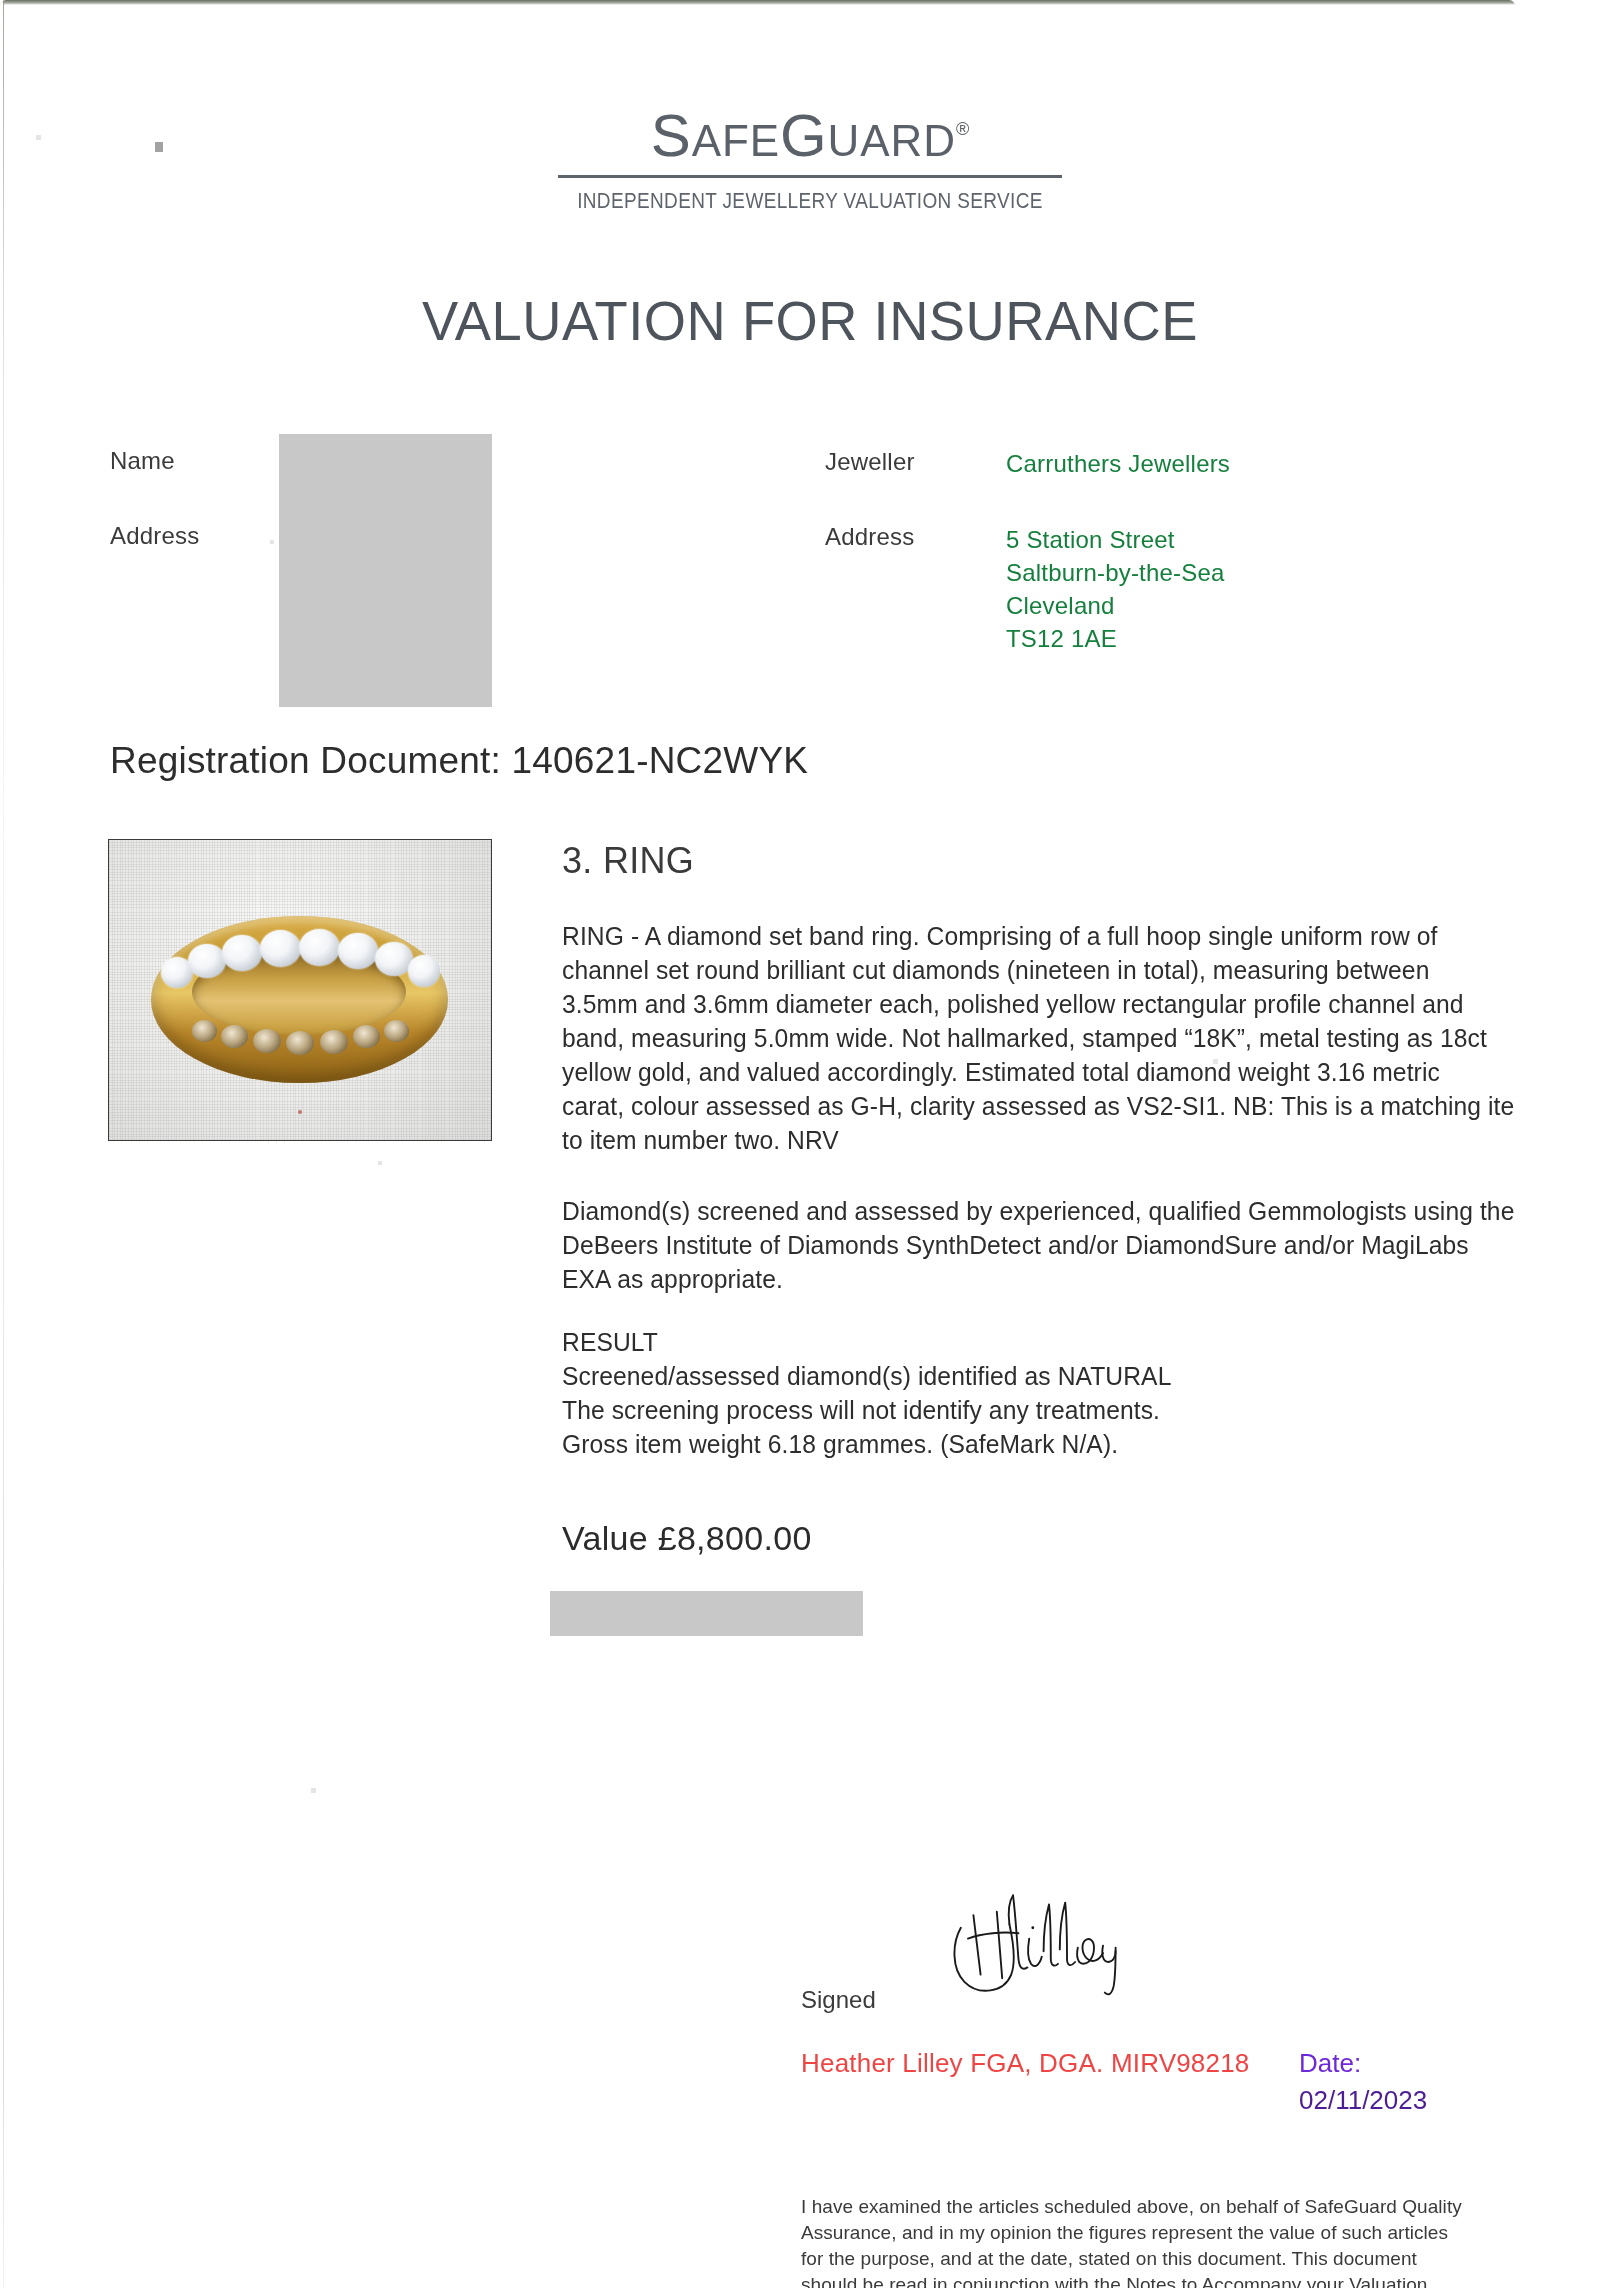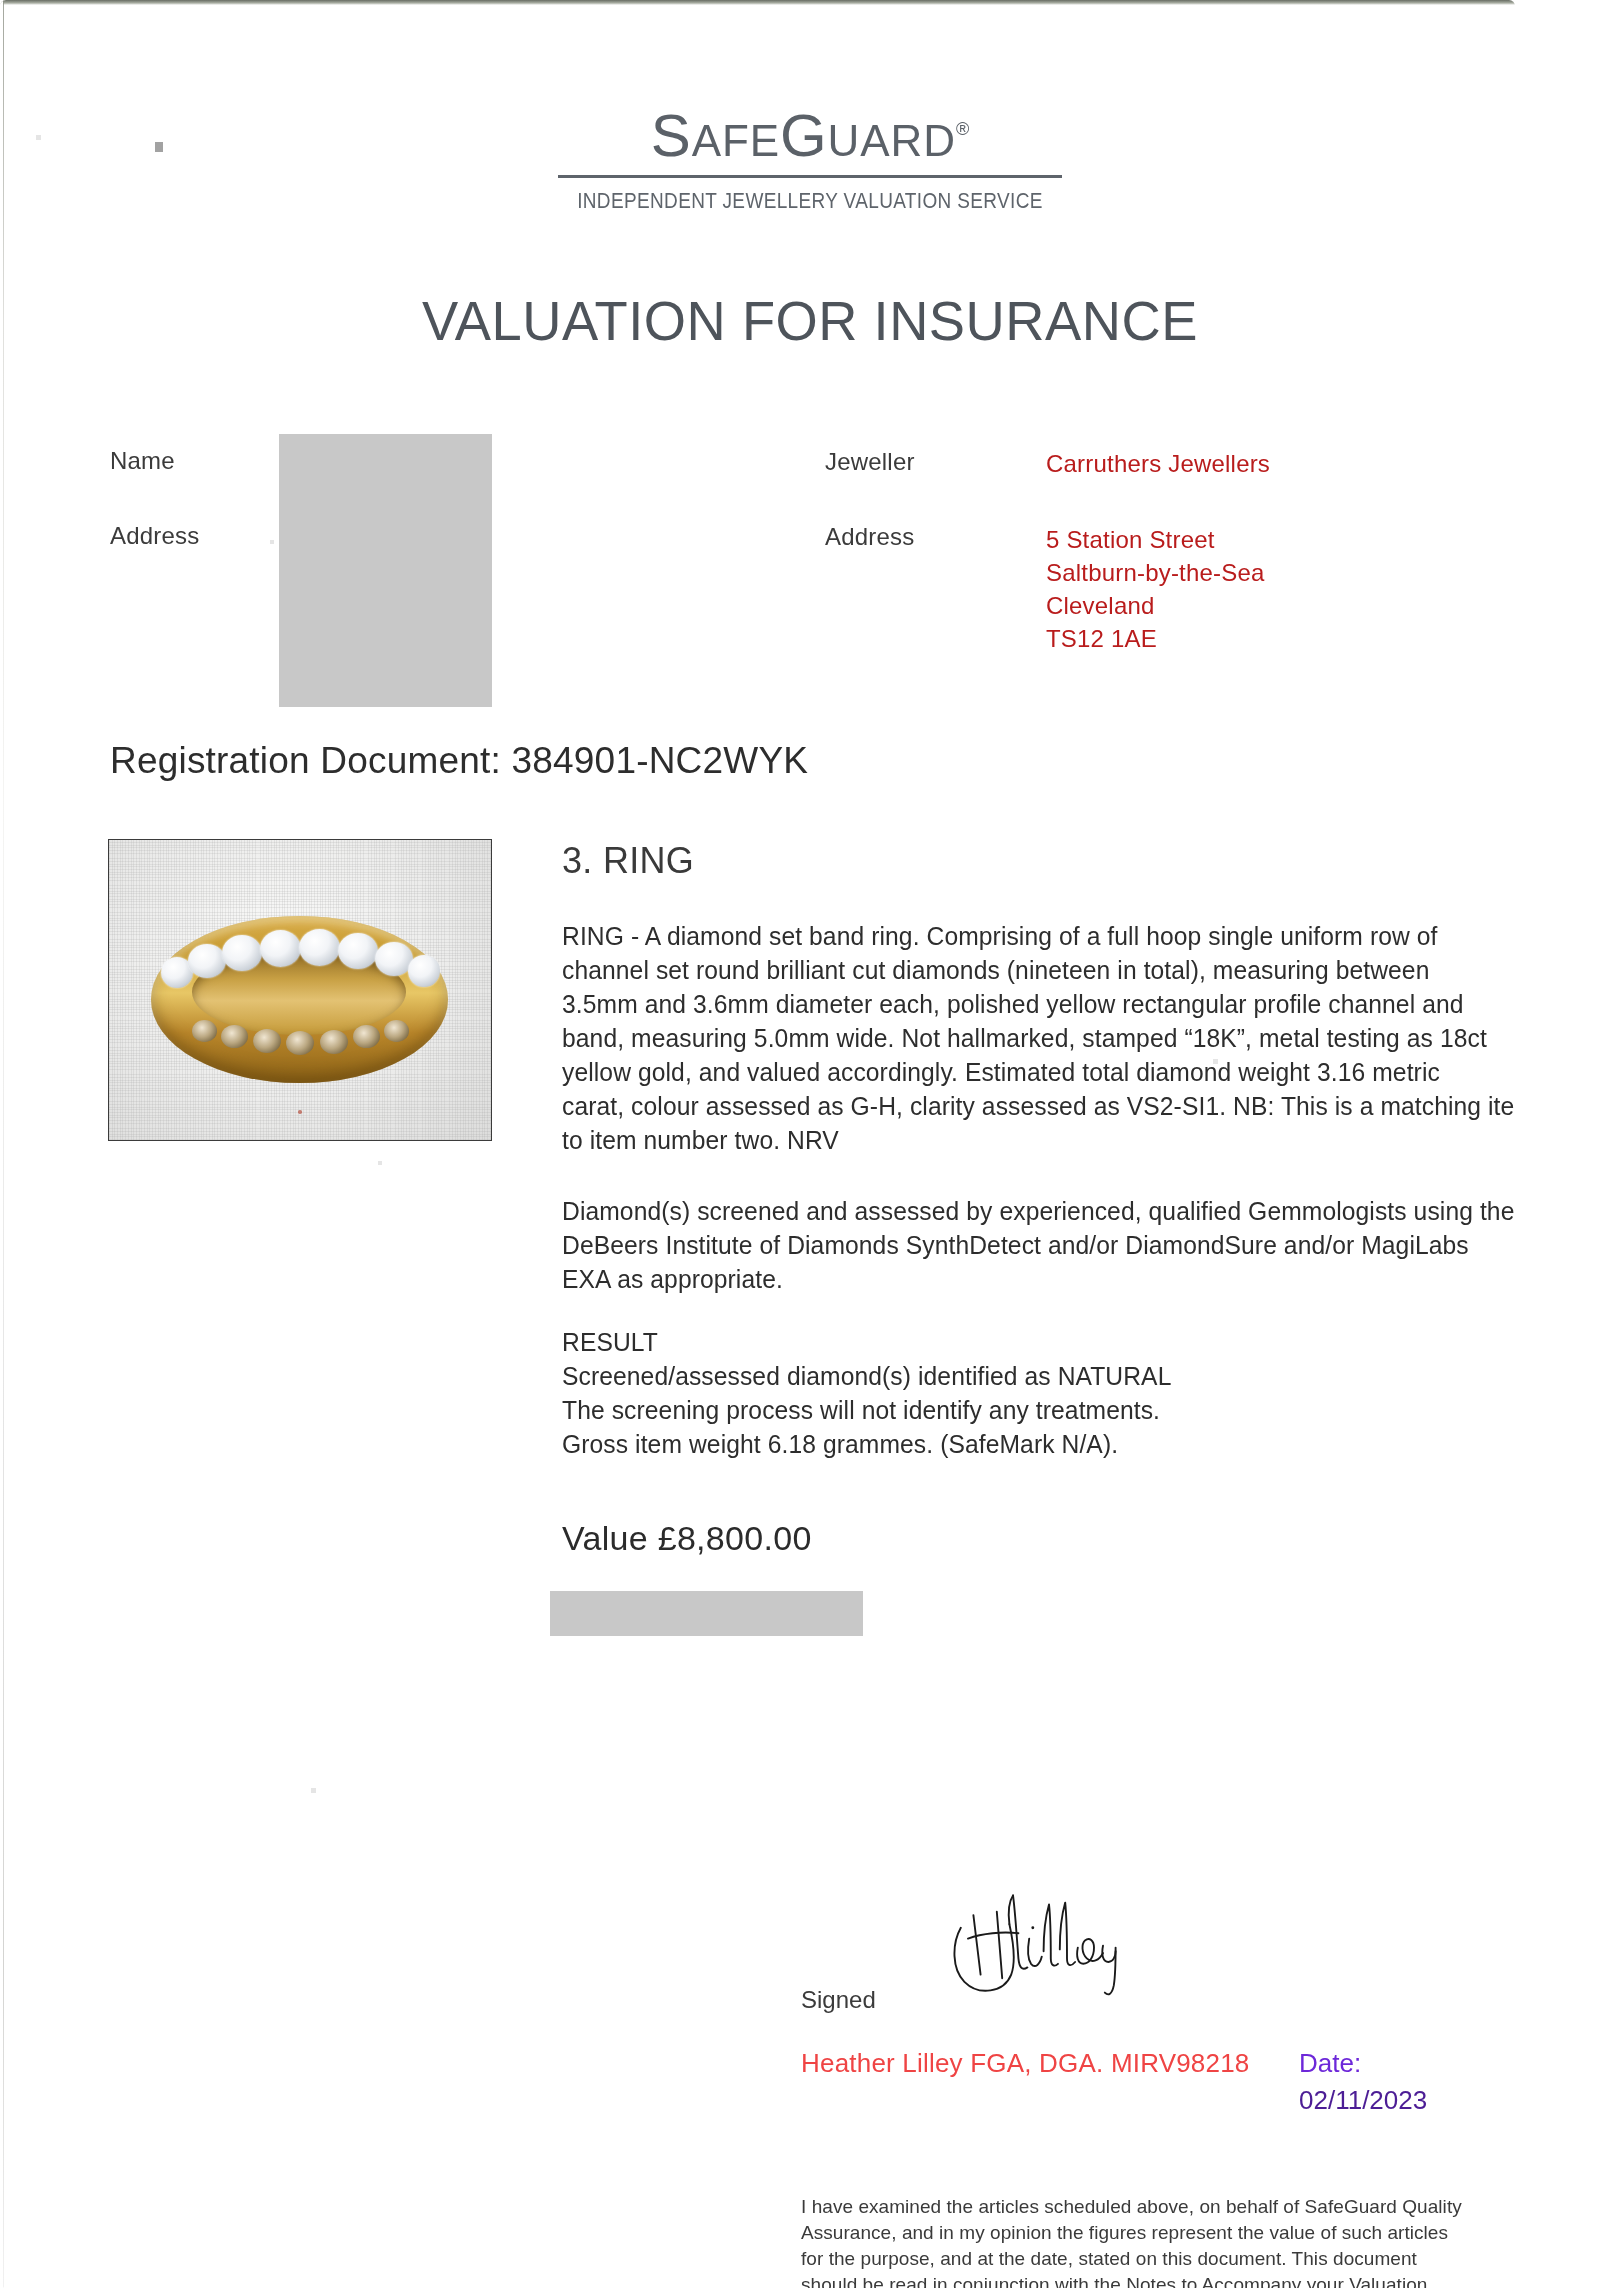--- a/index.html
+++ b/index.html
@@ -100,25 +100,24 @@
     position: absolute;
     font-size: 24px;
     font-weight: 300;
     color: #3b3b3b;
     letter-spacing: 0.2px;
   }
   .val {
     position: absolute;
     font-size: 24px;
     font-weight: 300;
-    color: #b91c1c;
+    color: #15803d;
     letter-spacing: 0.2px;
     line-height: 33px;
     white-space: pre-line;
-    margin-left: 40px;
   }
   .label-name     { top: 447px;  left: 110px; }
   .label-address  { top: 522px;  left: 110px; }
   .label-jeweller { top: 448px;  left: 825px; }
   .label-jaddress { top: 523px;  left: 825px; }
   .value-jeweller { top: 447px;  left: 1006px; }
   .value-jaddress { top: 523px;  left: 1006px; }
 
   .redaction {
     position: absolute;
@@ -331,21 +330,21 @@
   <div class="redaction redaction-name-address"></div>
 
   <div class="lbl label-jeweller">Jeweller</div>
   <div class="val value-jeweller">Carruthers Jewellers</div>
   <div class="lbl label-jaddress">Address</div>
   <div class="val value-jaddress">5 Station Street
 Saltburn-by-the-Sea
 Cleveland
 TS12 1AE</div>
 
-  <div class="registration">Registration Document: 384901-NC2WYK</div>
+  <div class="registration">Registration Document: 140621-NC2WYK</div>
 
   <div class="photo-frame">
     <div class="photo-cloth"></div>
 
     <div class="ring-outer"></div>
     <div class="ring-inner"></div>
 
     <div class="dia" style="left:52px;  top:117px; width:32px; height:31px;"></div>
     <div class="dia" style="left:79px;  top:104px; width:38px; height:34px;"></div>
     <div class="dia" style="left:113px; top:95px; width:40px; height:36px;"></div>

